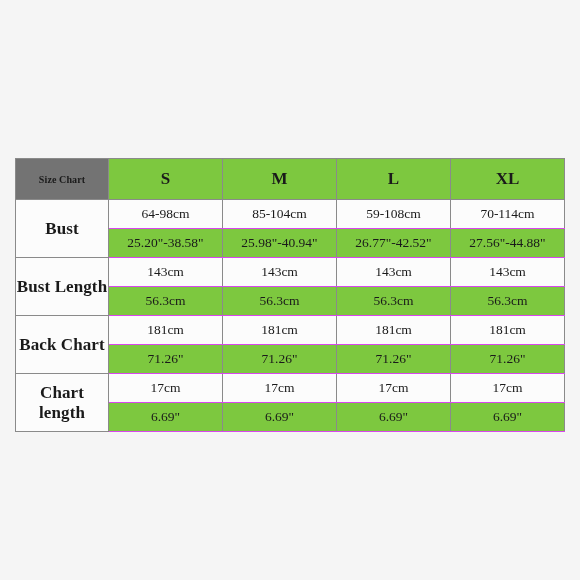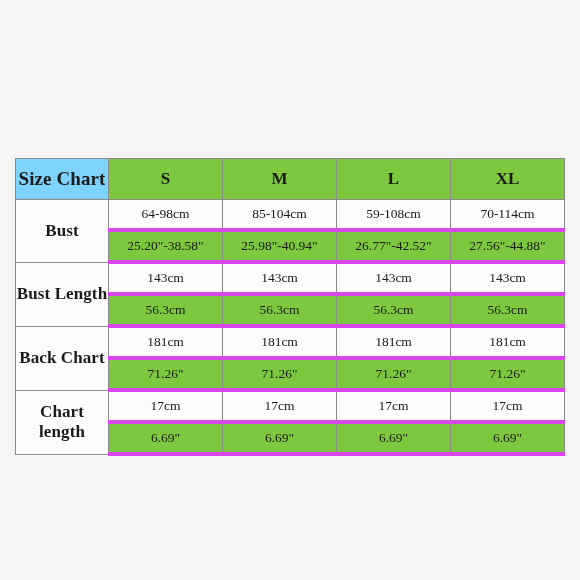--- a/index.html
+++ b/index.html
@@ -42,23 +42,23 @@
 
   
   col.c-label { width: 93px; }
   col.c-size  { width: 114px; }
 
   
   tr.header-row td {
     height: 40px;
   }
   td.header-label {
-    background: #7dd3fc;
+    background: #737373;
     font-weight: bold;
-    font-size: 19px;
+    font-size: 10px;
     letter-spacing: 0.1px;
   }
   td.header-size {
     background: #7dc83f;
     font-weight: bold;
     font-size: 17px;
   }
 
   
   td.row-label {
@@ -74,21 +74,21 @@
     height: 28px;
     font-size: 13.5px;
   }
   tr.in-row td.val  {
     background: #7dc83f;
     height: 28px;
     font-size: 13.5px;
   }
   tr.cm-row td.val, tr.in-row td.val {
     border-top: 1px solid #8a8a8a;
-    border-bottom: 4px solid #d946ef;
+    border-bottom: 1px solid #d946ef;
   }
 </style>
 </head>
 <body>
 
 <div id="chart-wrap">
   <table class="size-chart">
     <colgroup>
       <col class="c-label">
       <col class="c-size">

